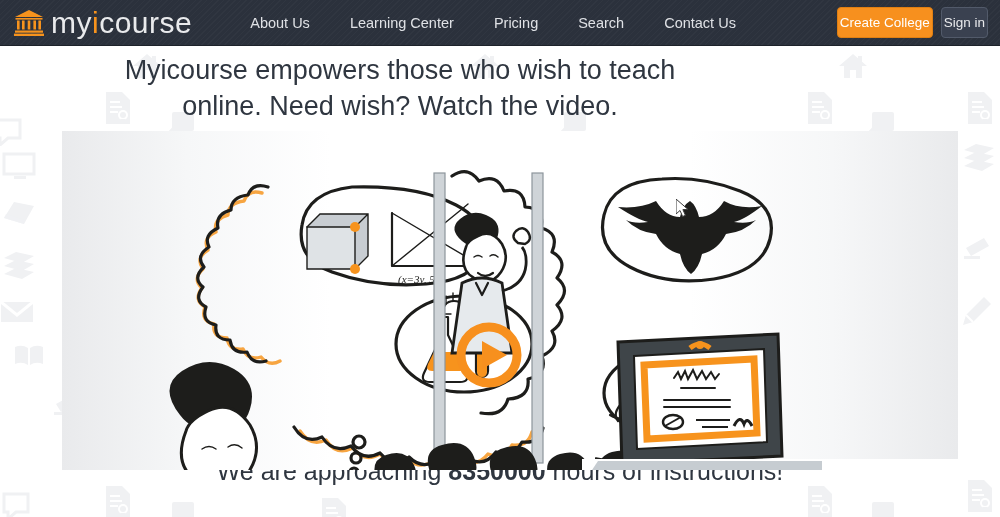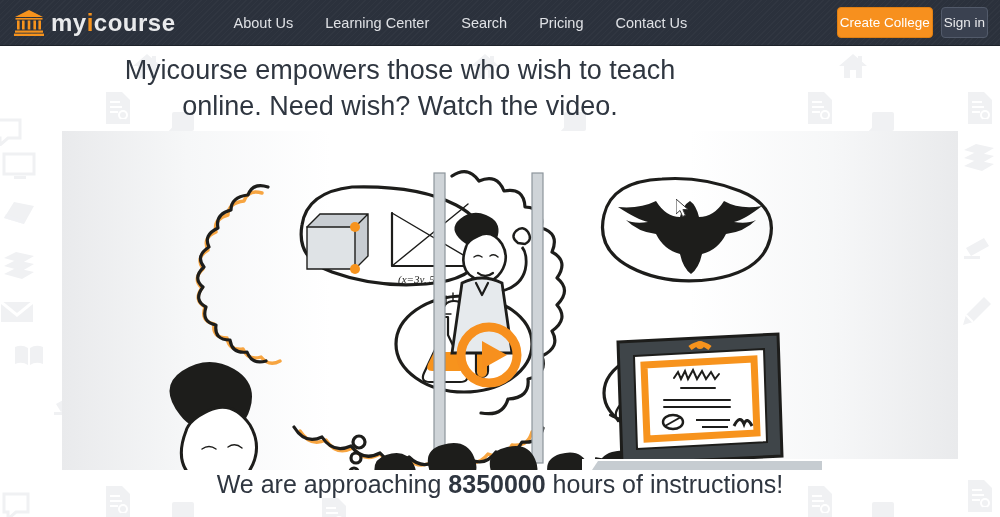--- a/index.html
+++ b/index.html
@@ -56,33 +56,33 @@
 
   #brand {
     display: flex;
     align-items: center;
     margin-left: 14px;
     gap: 7px;
     text-decoration: none;
   }
   #brand-icon { width: 30px; height: 28px; display: block; }
   #brand-text {
-    font-size: 24px;
+    font-size: 30px;
     letter-spacing: 0.5px;
     color: #e9eaec;
-    font-weight: 700;
+    font-weight: 400;
     white-space: nowrap;
   }
   #brand-text .hi { color: #f7931d; }
 
   #nav-links {
     display: flex;
     align-items: center;
     margin-left: 44px;
-    gap: 4px;
+    gap: 12px;
     height: 46px;
   }
   .nav-link {
     color: #dfe1e5;
     font-size: 14.5px;
     padding: 0 14px;
     line-height: 46px;
     text-decoration: none;
     white-space: nowrap;
     cursor: pointer;
@@ -150,21 +150,21 @@
     width: 66px;
     height: 66px;
     z-index: 9;
     cursor: pointer;
   }
 
   
   #approaching {
     position: absolute;
     left: 0;
-    top: 470px;
+    top: 457px;
     width: 1000px;
     z-index: 5;
     text-align: center;
     font-size: 25px;
     color: #2f3640;
     white-space: nowrap;
   }
   #approaching b { font-weight: 700; }
 
   #cursor { position: absolute; z-index: 30; pointer-events: none; }
@@ -383,22 +383,22 @@
         <rect x="24.4" y="11.5" width="2.6" height="9" fill="#f7931d"></rect>
         <rect x="1" y="21.5" width="28" height="2.2" fill="#f7931d"></rect>
         <rect x="0" y="24.6" width="30" height="2.4" fill="#f7931d"></rect>
       </svg>
       <span id="brand-text"><span>my</span><span class="hi">i</span><span>course</span></span>
     </a>
 
     <nav id="nav-links">
       <a class="nav-link" href="#">About Us</a>
       <a class="nav-link" href="#">Learning Center</a>
+      <a class="nav-link" href="#">Pricing</a>
       <a class="nav-link" href="#">Search</a>
-      <a class="nav-link" href="#">Pricing</a>
       <a class="nav-link" href="#">Contact Us</a>
     </nav>
 
     <div id="nav-actions">
       <button class="btn btn-primary">Create College</button>
       <button class="btn btn-ghost">Sign in</button>
     </div>
   </div>
 
   <h1 id="headline">

